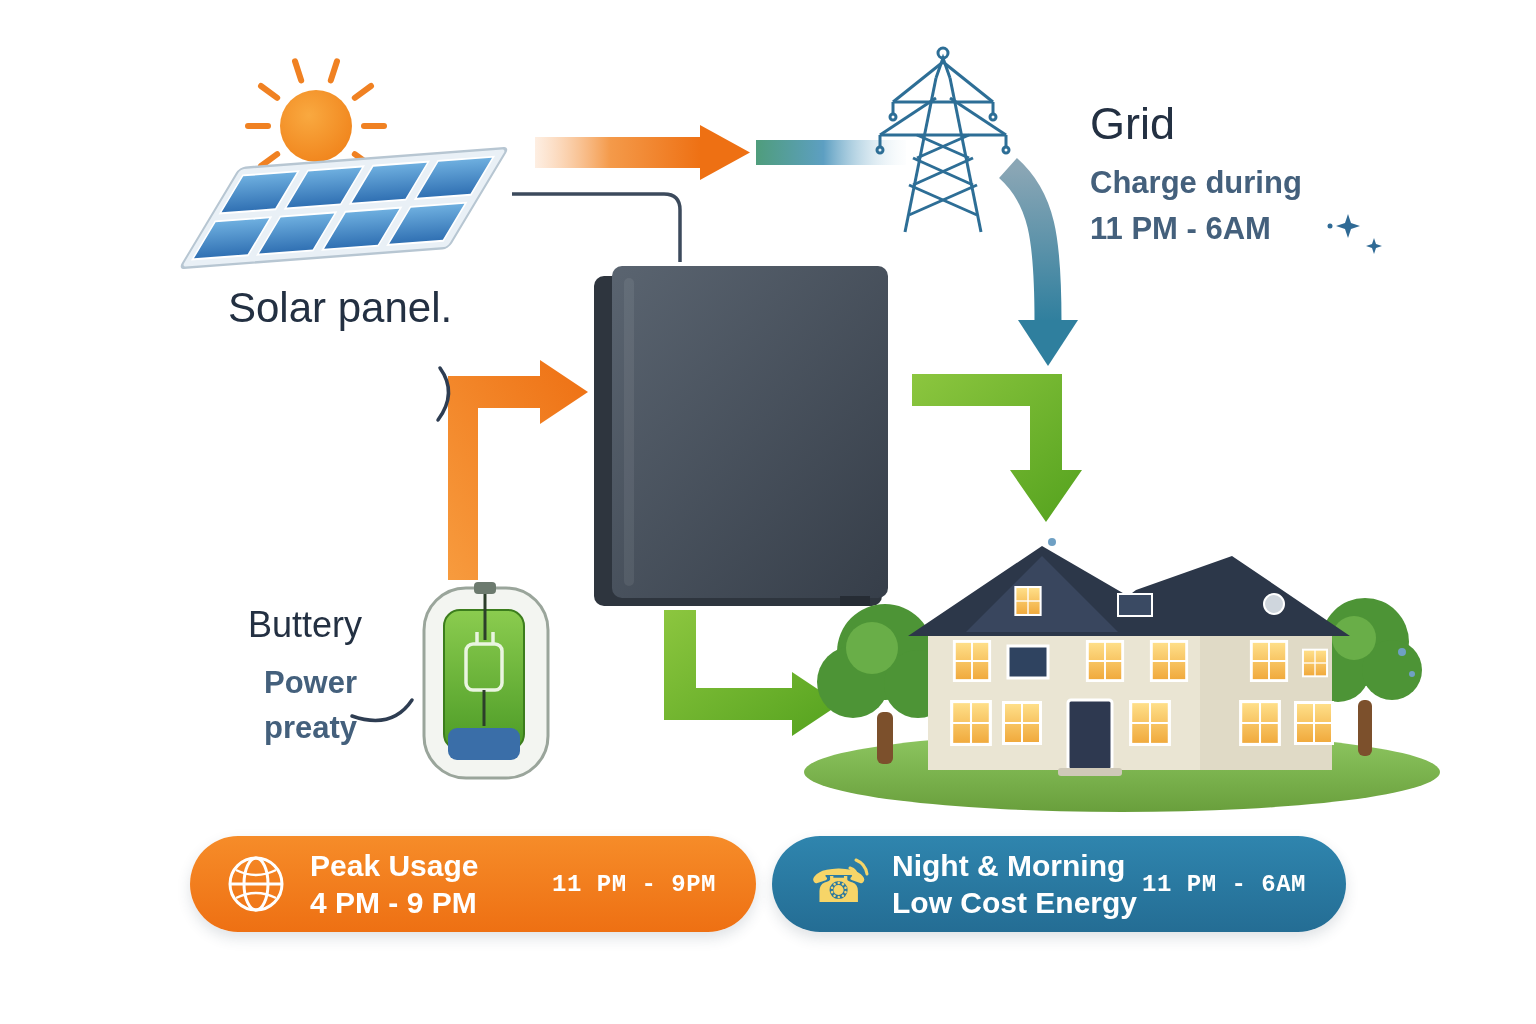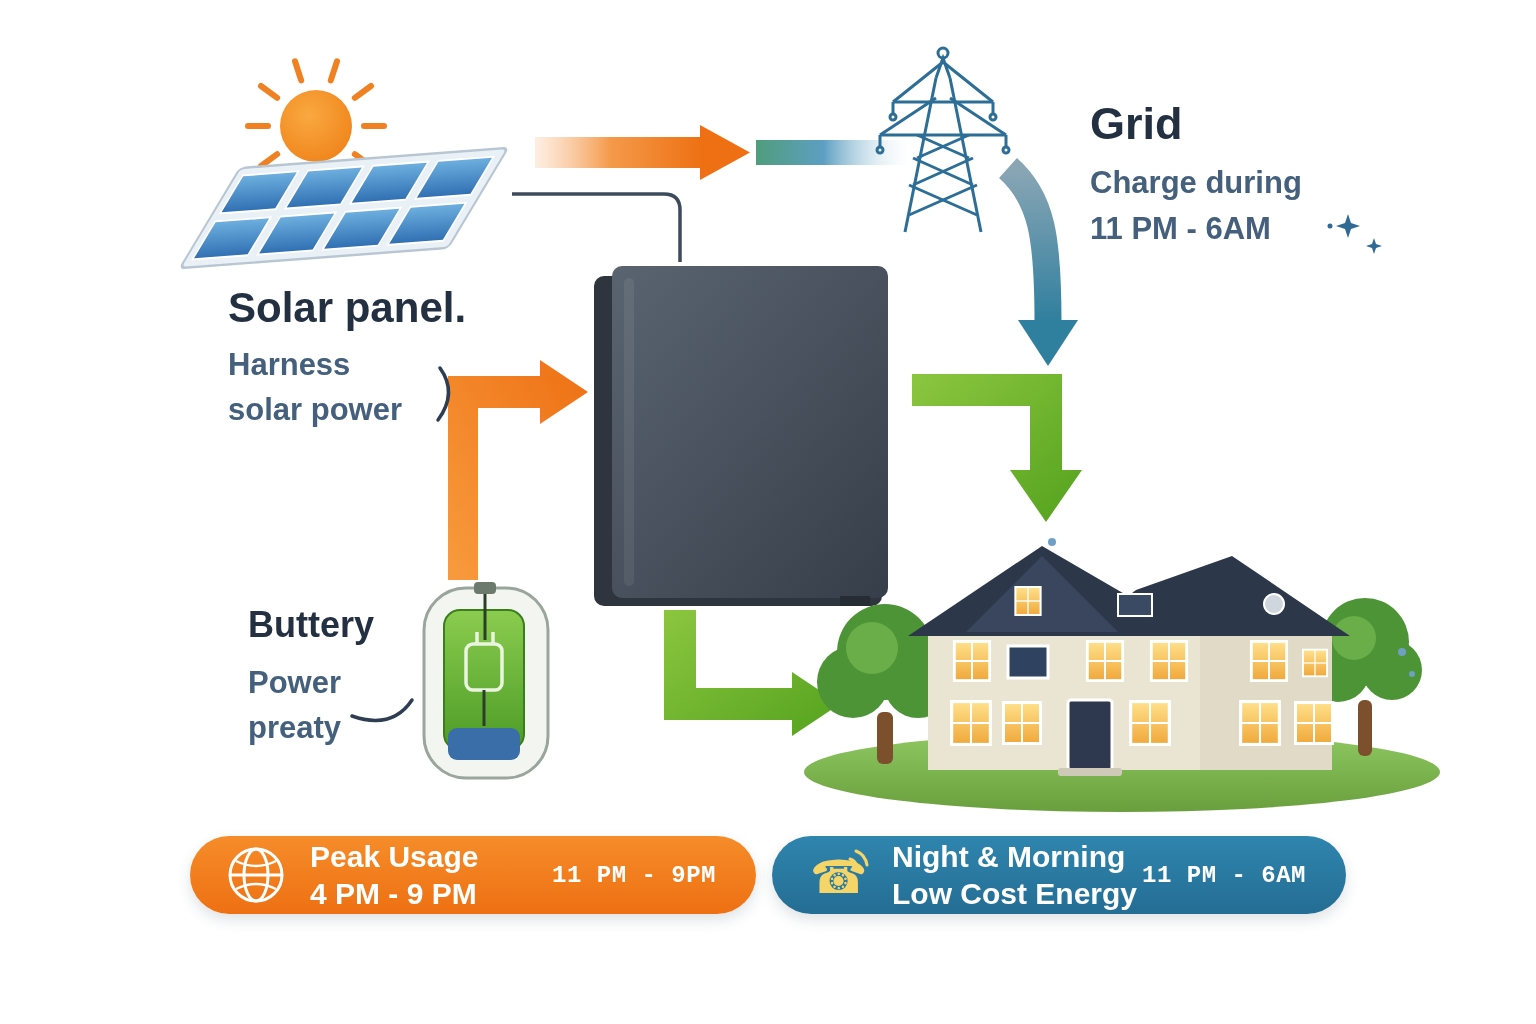--- a/index.html
+++ b/index.html
@@ -1,28 +1,28 @@
 <!DOCTYPE html>
 <html><head>
 <meta charset="utf-8">
 <style>
   html,body{margin:0;padding:0;background:#ffffff;}
   body{width:1536px;height:1024px;position:relative;overflow:hidden;
        font-family:"Liberation Sans",sans-serif;}
   .stage{position:absolute;inset:0;width:1536px;height:1024px;}
   .abs{position:absolute;}
-  .label-title{font-weight:700;color:#233042;}
+  .label-title{font-weight:400;color:#233042;}
   .label-sub{color:#44607c;font-weight:700;}
   .solar-title{left:228px;top:284px;font-size:42px;}
   .solar-sub{left:228px;top:342px;font-size:31px;line-height:45px;}
   .grid-title{left:1090px;top:98px;font-size:45px;}
   .grid-sub{left:1090px;top:160px;font-size:31px;line-height:46px;}
   .battery-title{left:248px;top:604px;font-size:36px;}
-  .battery-sub{left:248px;top:660px;font-size:31px;line-height:45px;}
-  .pill{position:absolute;top:836px;height:78px;border-radius:48px;display:flex;
+  .battery-sub{left:264px;top:660px;font-size:31px;line-height:45px;}
+  .pill{position:absolute;top:836px;height:96px;border-radius:48px;display:flex;
         align-items:center;color:#ffffff;box-shadow:0 6px 14px rgba(40,60,80,.15);}
   .pill-orange{left:190px;width:566px;background:linear-gradient(180deg,#f68c29,#ee7013);}
   .pill-blue{left:772px;width:574px;background:linear-gradient(180deg,#2f85ae,#246d94);}
   .pill-icon{width:64px;height:64px;margin-left:34px;flex:0 0 auto;}
   .pill-text{margin-left:22px;font-weight:700;font-size:30px;line-height:37px;white-space:nowrap;}
   .pill-time{margin-left:auto;margin-right:40px;font-size:24px;font-weight:600;
              letter-spacing:.5px;white-space:nowrap;font-family:Liberation Mono, monospace;}
 </style>
 </head>
 <body>
@@ -229,24 +229,20 @@
 
     <g fill="#2f6a95">
       <polygon points="1348,214 1351,223 1360,226 1351,229 1348,238 1345,229 1336,226 1345,223"></polygon>
       <polygon points="1374,238 1376,244 1382,246 1376,248 1374,254 1372,248 1366,246 1372,244"></polygon>
       <circle cx="1330" cy="226" r="2.5"></circle>
     </g>
   </svg>
 
   
   <div class="abs label-title solar-title">Solar panel.</div>
-  <div class="abs label-sub solar-sub">
-    <div>Harness</div>
-    <div>solar power</div>
-  </div>
 
   <div class="abs label-title grid-title">Grid</div>
   <div class="abs label-sub grid-sub">
     <div>Charge during</div>
     <div>11 PM - 6AM</div>
   </div>
 
   <div class="abs label-title battery-title">Buttery</div>
   <div class="abs label-sub battery-sub">
     <div>Power</div>

